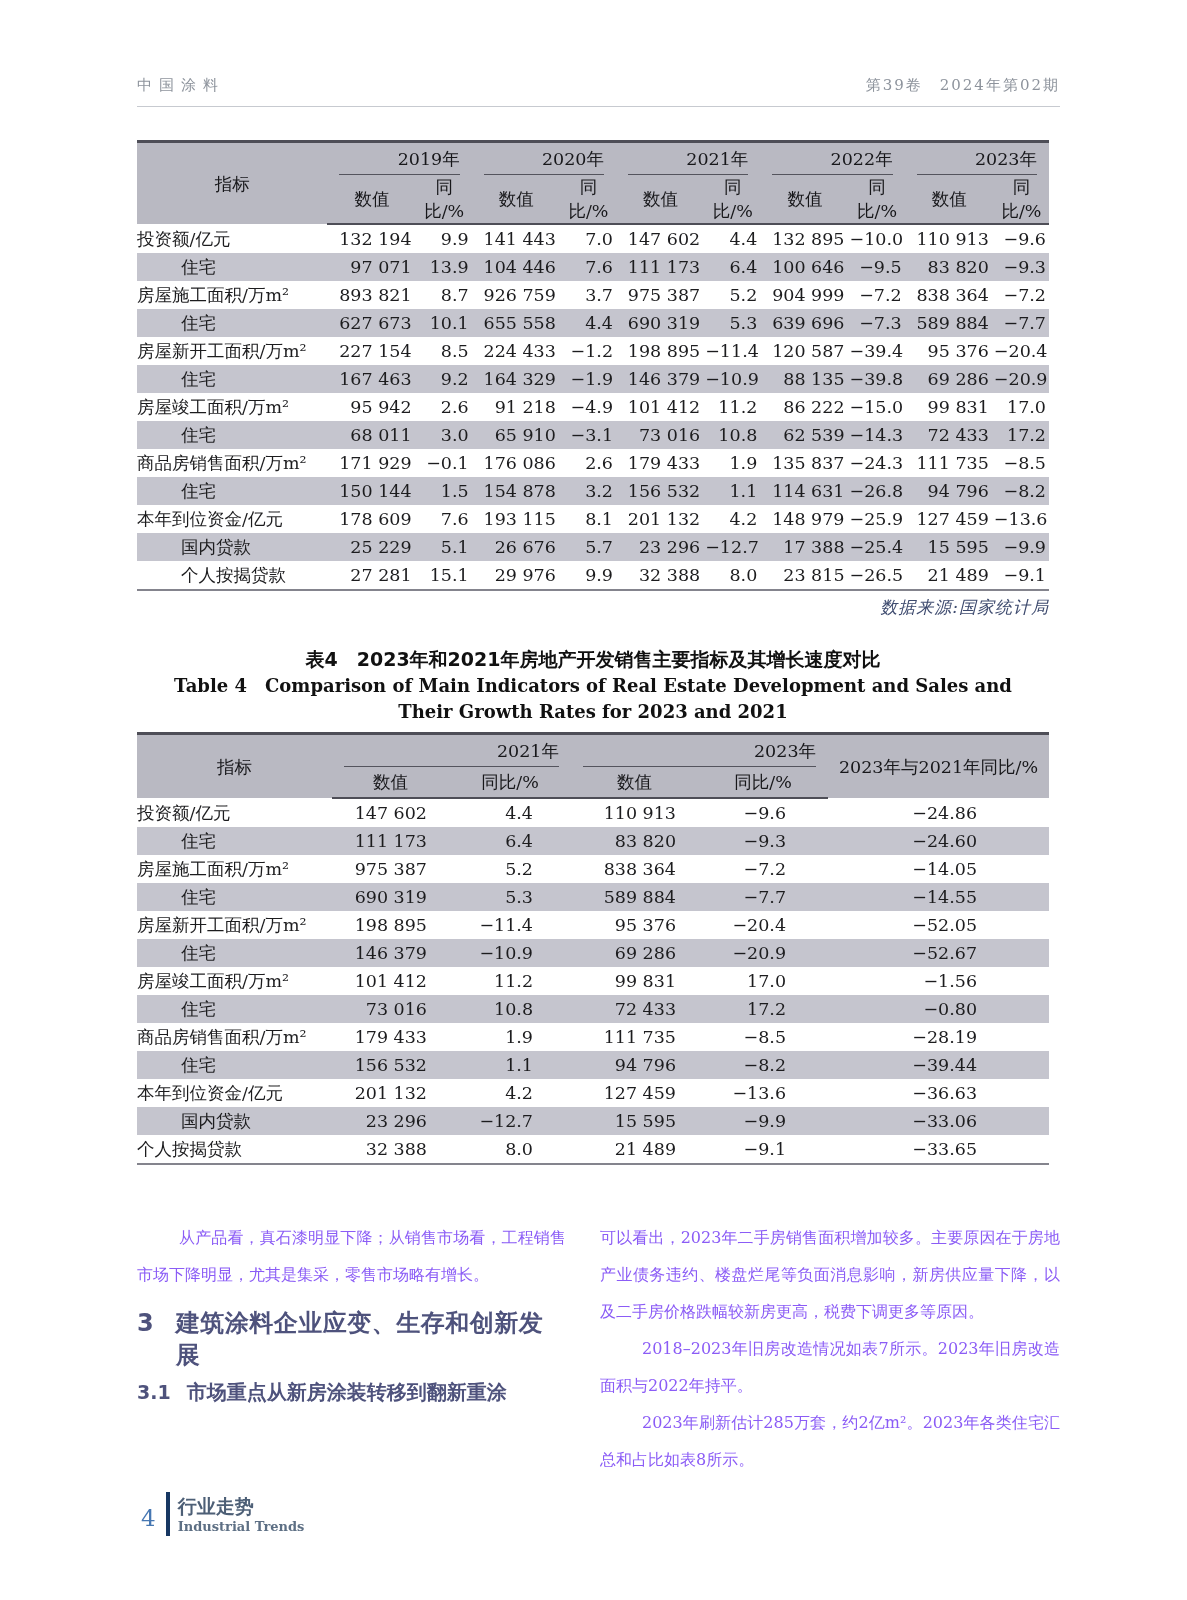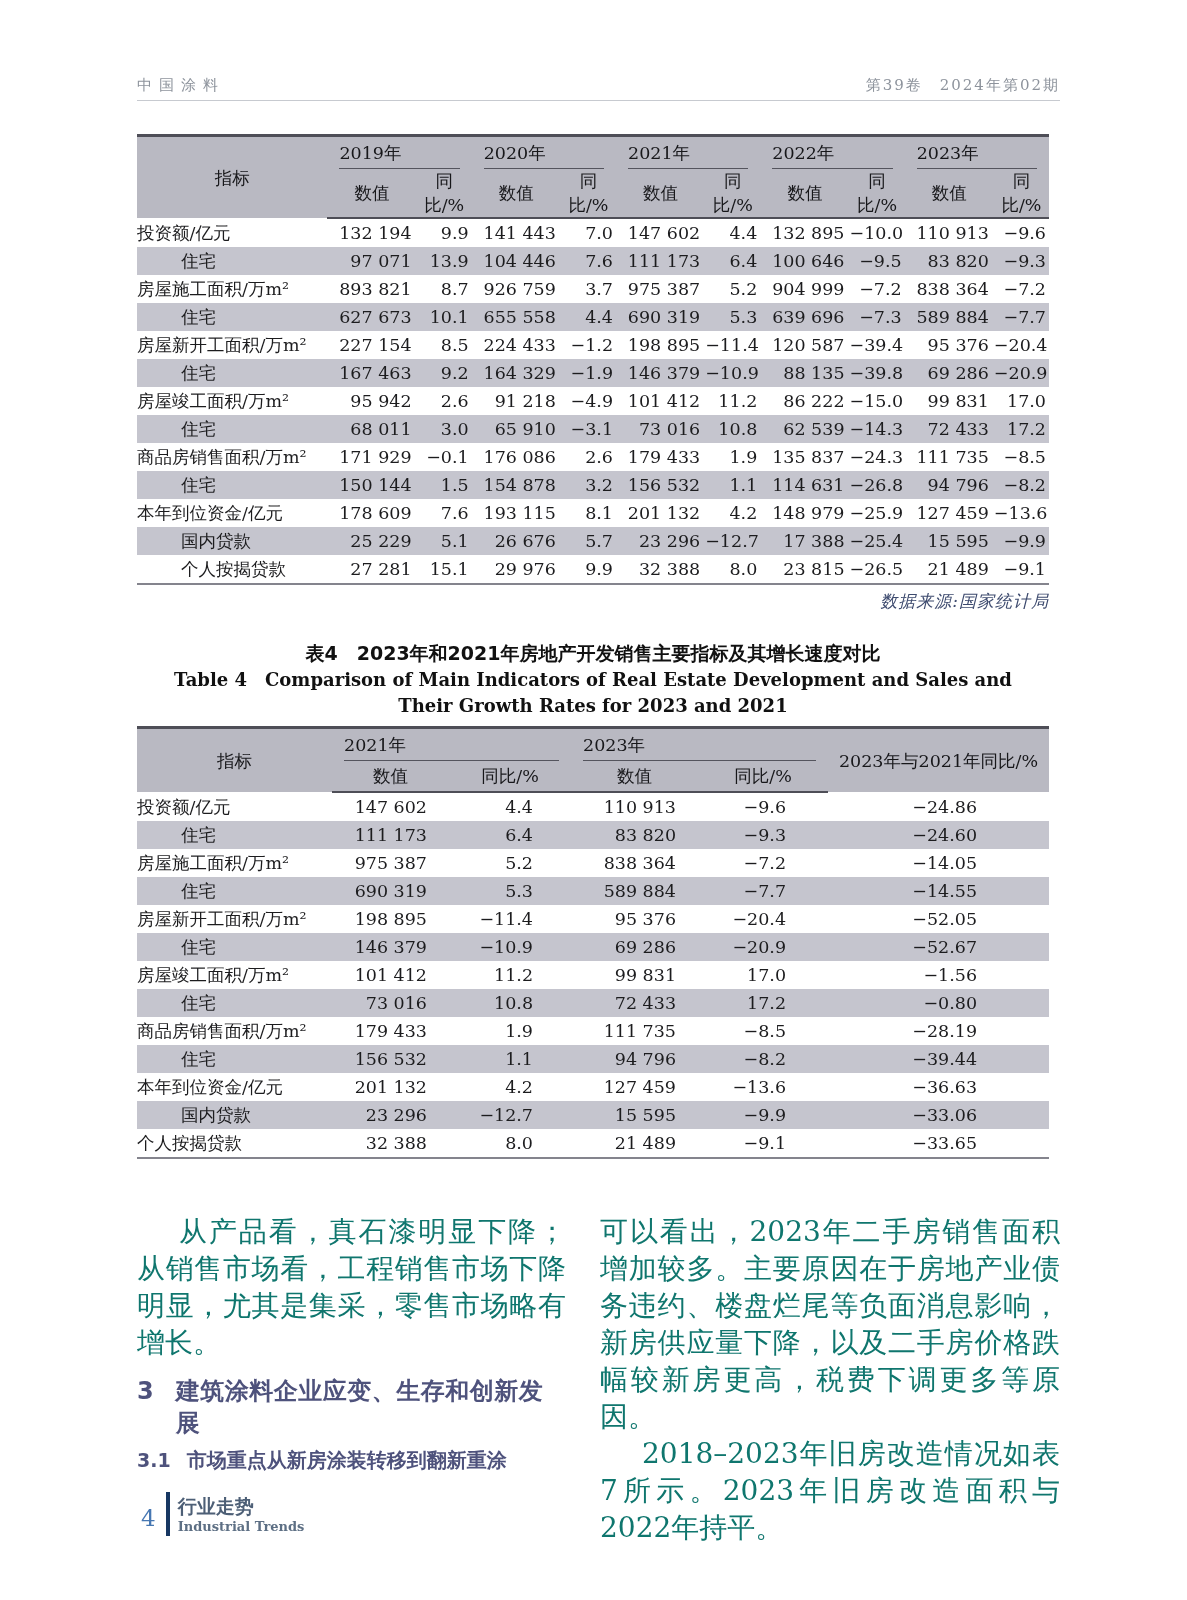--- a/index.html
+++ b/index.html
@@ -10,21 +10,21 @@
     overflow:hidden;
     font-family:"DejaVu Serif","Liberation Serif",serif;
     color:#1c1c1e;
   }
   .content{position:relative;padding:76px 127px 0 137px;width:923px;}
 
   
   .page-head{
     display:flex;justify-content:space-between;align-items:flex-end;
     border-bottom:1px solid #c7cad0;
-    padding-bottom:5px;
+    padding-bottom:11px;
   }
   .journal-name{font-size:15px;color:#8d939c;letter-spacing:7px;}
   .issue-info{font-size:15px;color:#8d939c;letter-spacing:2px;}
 
   
   .tbl-title{width:912px;text-align:center;}
   .tbl-title .zh{
     font-family:"DejaVu Sans","Liberation Sans",sans-serif;
     font-weight:bold;font-size:19px;line-height:27px;color:#111;
   }
@@ -44,21 +44,21 @@
   }
   table.datatable thead th{
     background:#b9b9c2;font-weight:normal;font-size:17.5px;color:#17171a;
     padding:0;vertical-align:middle;
   }
   table.datatable thead tr.sub-row th{height:30px;border-bottom:2px solid #4e4e57;}
   th.ind-h{text-align:center;}
   th.yr-h{height:30px;}
   th.yr-h .yr{
     display:block;margin:0 12px;padding:4px 0 3px 0;
-    border-bottom:1px solid #54545d;text-align:left;
+    border-bottom:1px solid #54545d;text-align:right;
   }
   th.cmp-h{text-align:center;}
   table.datatable td{height:28px;padding:0;white-space:nowrap;overflow:hidden;}
   table.datatable tr.stripe td{background:#c5c5ce;}
   td.ind{text-align:left;padding-left:10px;}
   td.ind.indent{padding-left:44px;}
   td.num{text-align:right;}
 
   
   .t3 col.c-ind{width:190px;}
@@ -84,21 +84,21 @@
     width:912px;text-align:right;
     margin-top:5px;
     font-size:17px;font-style:italic;color:#3d4a6e;
     letter-spacing:1px;
   }
 
   
   .article{display:flex;margin-top:54px;}
   .col-left{width:429px;margin-right:34px;}
   .col-right{width:460px;}
-  p.body{font-size:28px;line-height:37px;text-align:justify;margin:0;color:#0f766e;}
+  p.body{font-size:16px;line-height:37px;text-align:justify;margin:0;color:#8b5cf6;}
   p.ind2{text-indent:42px;}
   .sec-h{
     display:flex;align-items:baseline;
     font-family:"DejaVu Sans","Liberation Sans",sans-serif;
     font-weight:bold;color:#4e527c;
     margin:14px 0 8px 0;
   }
   .sec-h .num{font-size:24px;margin-right:22px;}
   .sec-h .ttl{font-size:24px;letter-spacing:0.5px;}
   .subsec-h{
@@ -513,20 +513,21 @@
         </div>
         <div class="subsec-h">
           <span class="num">3.1</span>
           <span class="ttl">市场重点从新房涂装转移到翻新重涂</span>
         </div>
 
       </div>
       <div class="col-right">
         <p class="body">可以看出，2023年二手房销售面积增加较多。主要原因在于房地产业债务违约、楼盘烂尾等负面消息影响，新房供应量下降，以及二手房价格跌幅较新房更高，税费下调更多等原因。</p>
         <p class="body ind2">2018–2023年旧房改造情况如表7所示。2023年旧房改造面积与2022年持平。</p>
+        <p class="body ind2">2023年刷新估计285万套，约2亿m²。2023年各类住宅汇总和占比如表8所示。</p>
       </div>
     </div>
   </div>
 
   <div class="footer">
     <span class="page-num">4</span>
     <span class="bar"></span>
     <span class="sec-labels">
       <span class="sec-zh">行业走势</span>
       <span class="sec-en">Industrial Trends</span>

